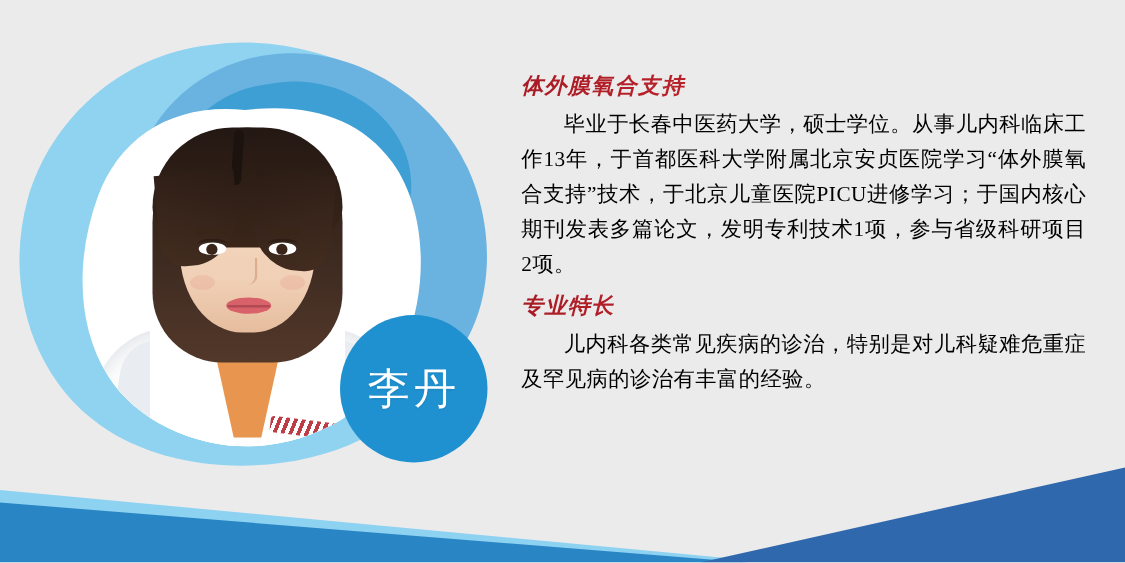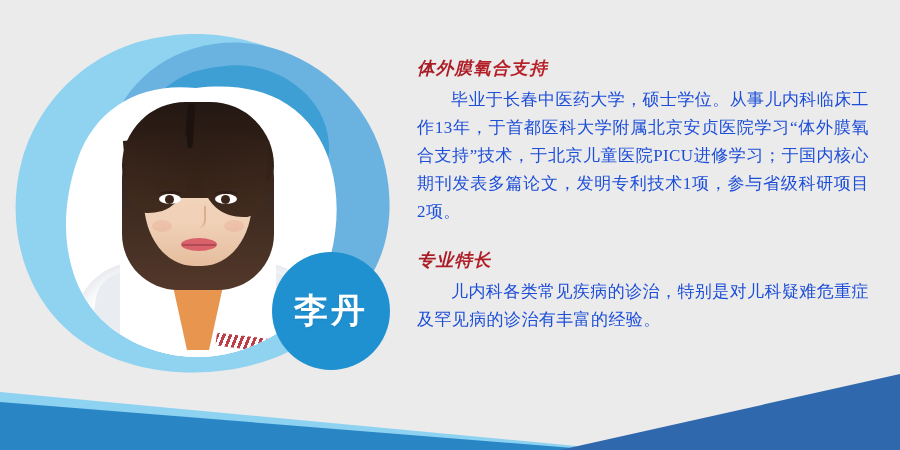--- a/index.html
+++ b/index.html
@@ -6,21 +6,21 @@
   html,body{margin:0;padding:0;}
   body{
     width:900px;height:450px;
     background:#ebebeb;
     font-family:"Liberation Serif","DejaVu Serif",serif;
     overflow:hidden;position:relative;
   }
   .stage{position:absolute;inset:0;width:900px;height:450px;}
 
   
-  .art{position:absolute;left:0;top:0;width:400px;height:400px;font-weight:bold;}
+  .art{position:absolute;left:0;top:0;width:400px;height:400px;}
   .art svg{position:absolute;left:0;top:0;width:400px;height:400px;display:block;}
 
   
   .portrait-wrap{
     position:absolute;left:0;top:0;width:400px;height:400px;
     clip-path:path("M196 88 C 140 82, 96 108, 78 158 C 60 208, 62 262, 86 300 C 112 342, 168 362, 214 356 C 262 350, 306 322, 324 276 C 344 226, 340 166, 314 130 C 288 94, 246 82, 196 88 Z");
   }
   .portrait{position:absolute;left:64px;top:86px;width:268px;height:290px;}
 
   .neck{position:absolute;left:105px;top:150px;width:58px;height:60px;background:#e8b792;border-radius:18px;}
@@ -110,26 +110,26 @@
   .sec-head{
     font-size:17.5px;font-weight:bold;font-style:italic;
     letter-spacing:1.2px;line-height:1.25;
     background:linear-gradient(100deg,#a81b24 0%,#c4262f 45%,#dc5a46 100%);
     -webkit-background-clip:text;background-clip:text;color:#b92029;
     -webkit-text-fill-color:transparent;
     font-family:"Liberation Sans","DejaVu Sans",sans-serif;
     margin:0 0 6px 0;
   }
   .sec-body{
-    font-size:17px;line-height:28px;color:#1d4ed8;
+    font-size:17px;line-height:28px;color:#000000;
     text-align:justify;text-justify:inter-ideograph;
     text-indent:2em;margin:0;letter-spacing:.4px;
     font-family:"Liberation Serif","DejaVu Serif",serif;
   }
-  .sec-2{margin-top:24px;}
+  .sec-2{margin-top:8px;}
 
   
   .banner{position:absolute;left:0;bottom:0;width:900px;height:80px;}
   .banner svg{display:block;width:900px;height:80px;}
 </style>
 </head>
 <body>
 
 <div class="stage">
 

